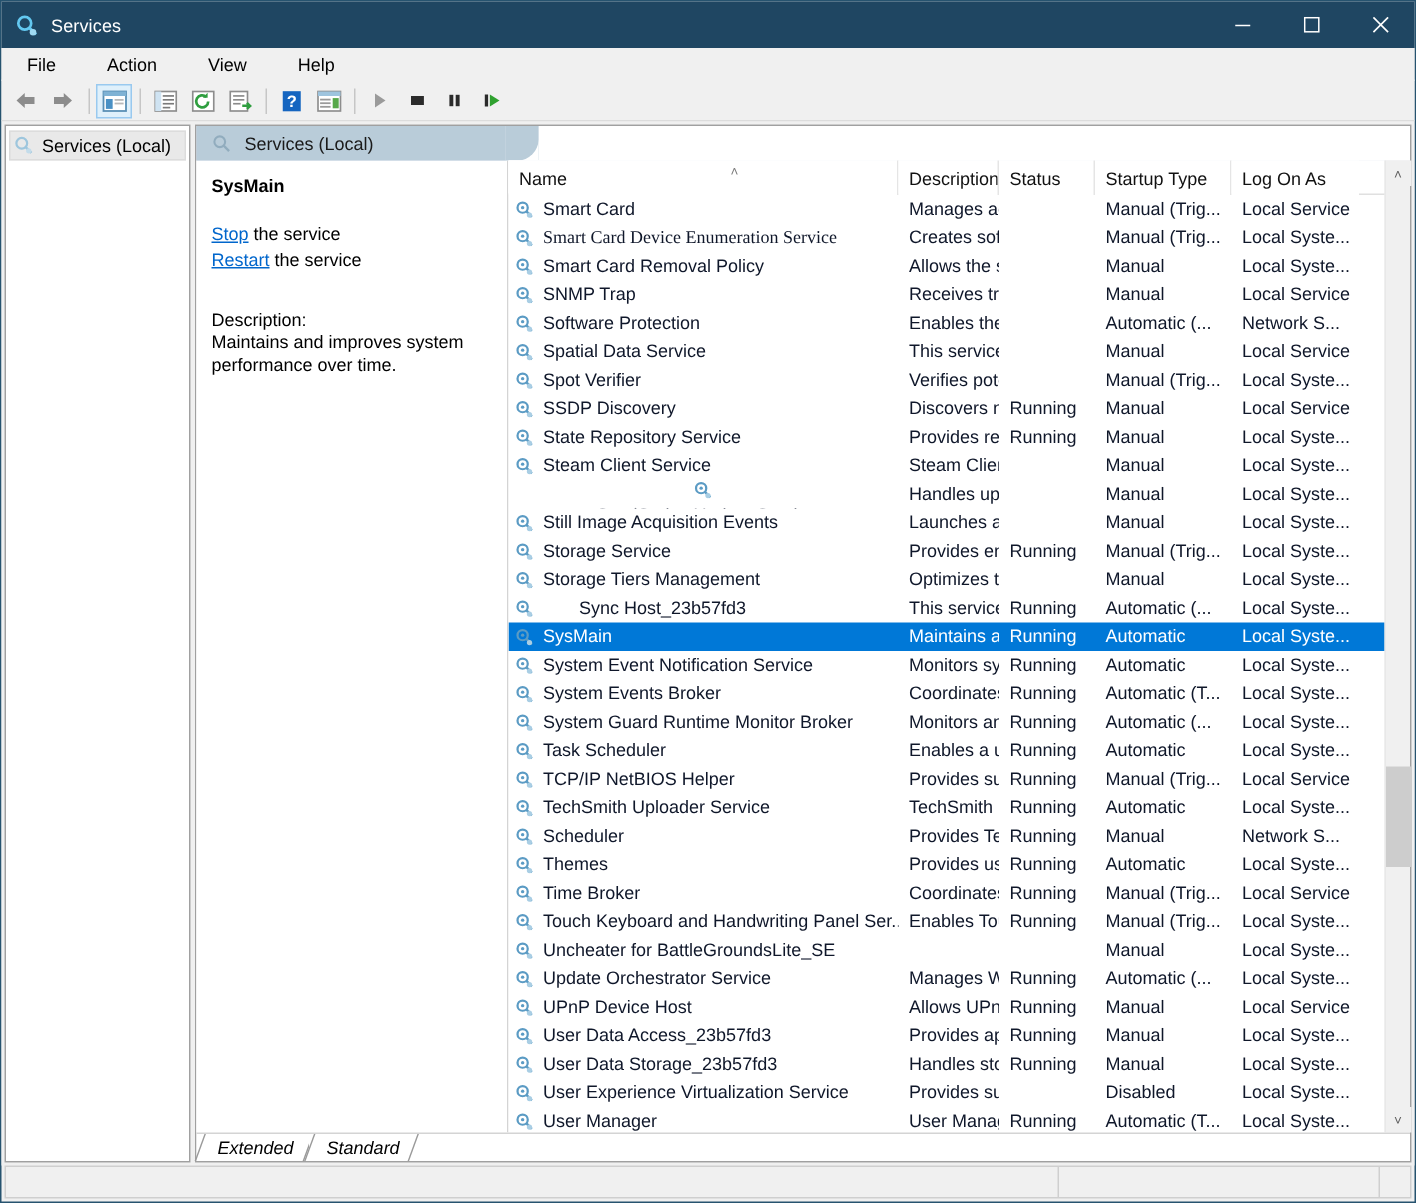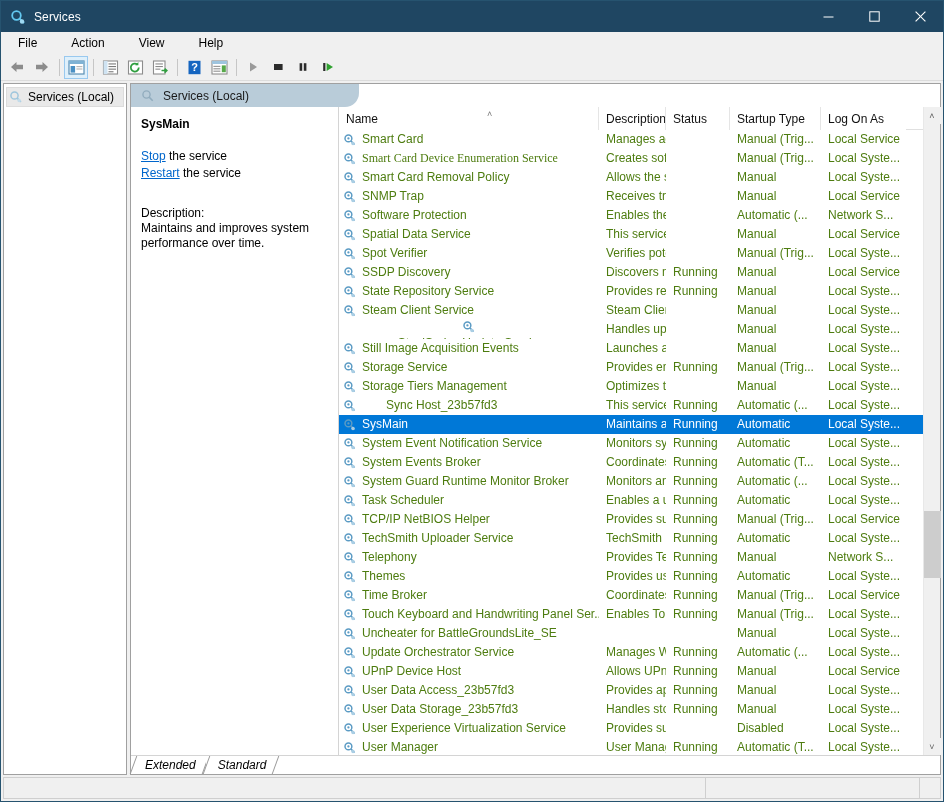--- a/index.html
+++ b/index.html
@@ -237,21 +237,21 @@
   #lvrows {
     flex: 1 1 auto;
     overflow: hidden;
     position: relative;
   }
   .row {
     display: flex;
     height: 19px;
     align-items: center;
     font-size: 12px;
-    color: #4d7c0f;
+    color: #0f172a;
     white-space: nowrap;
   }
   .row.selected {
     background: #0078d7;
     color: #ffffff;
   }
   .cell {
     overflow: hidden;
     white-space: nowrap;
     padding-left: 7px;
@@ -923,21 +923,21 @@
               <div class="row">
                 <div class="cell name" style="width: 260px;">
                   <span class="svcico">
                     <svg width="14" height="14" viewBox="0 0 16 16">
       <circle cx="6.2" cy="6.2" r="3.9" fill="none" stroke="#5b9bc4" stroke-width="1.7"></circle>
       <circle cx="6.2" cy="6.2" r="1.3" fill="#5b9bc4"></circle>
       <line x1="9.1" y1="9.1" x2="13.2" y2="13.2" stroke="#5b9bc4" stroke-width="1.8"></line>
       <circle cx="11.4" cy="11.9" r="2" fill="#a9cee4"></circle>
     </svg>
                   </span>
-                  <span>Telephony</span>
+                  <span>Scheduler</span>
                 </div>
                 <div class="cell" style="width: 67px;">Provides Tel...</div>
                 <div class="cell" style="width: 64px;">Running</div>
                 <div class="cell" style="width: 91px;">Manual</div>
                 <div class="cell" style="width: 85px;">Network S...</div>
               </div>
               <div class="row">
                 <div class="cell name" style="width: 260px;">
                   <span class="svcico">
                     <svg width="14" height="14" viewBox="0 0 16 16">

